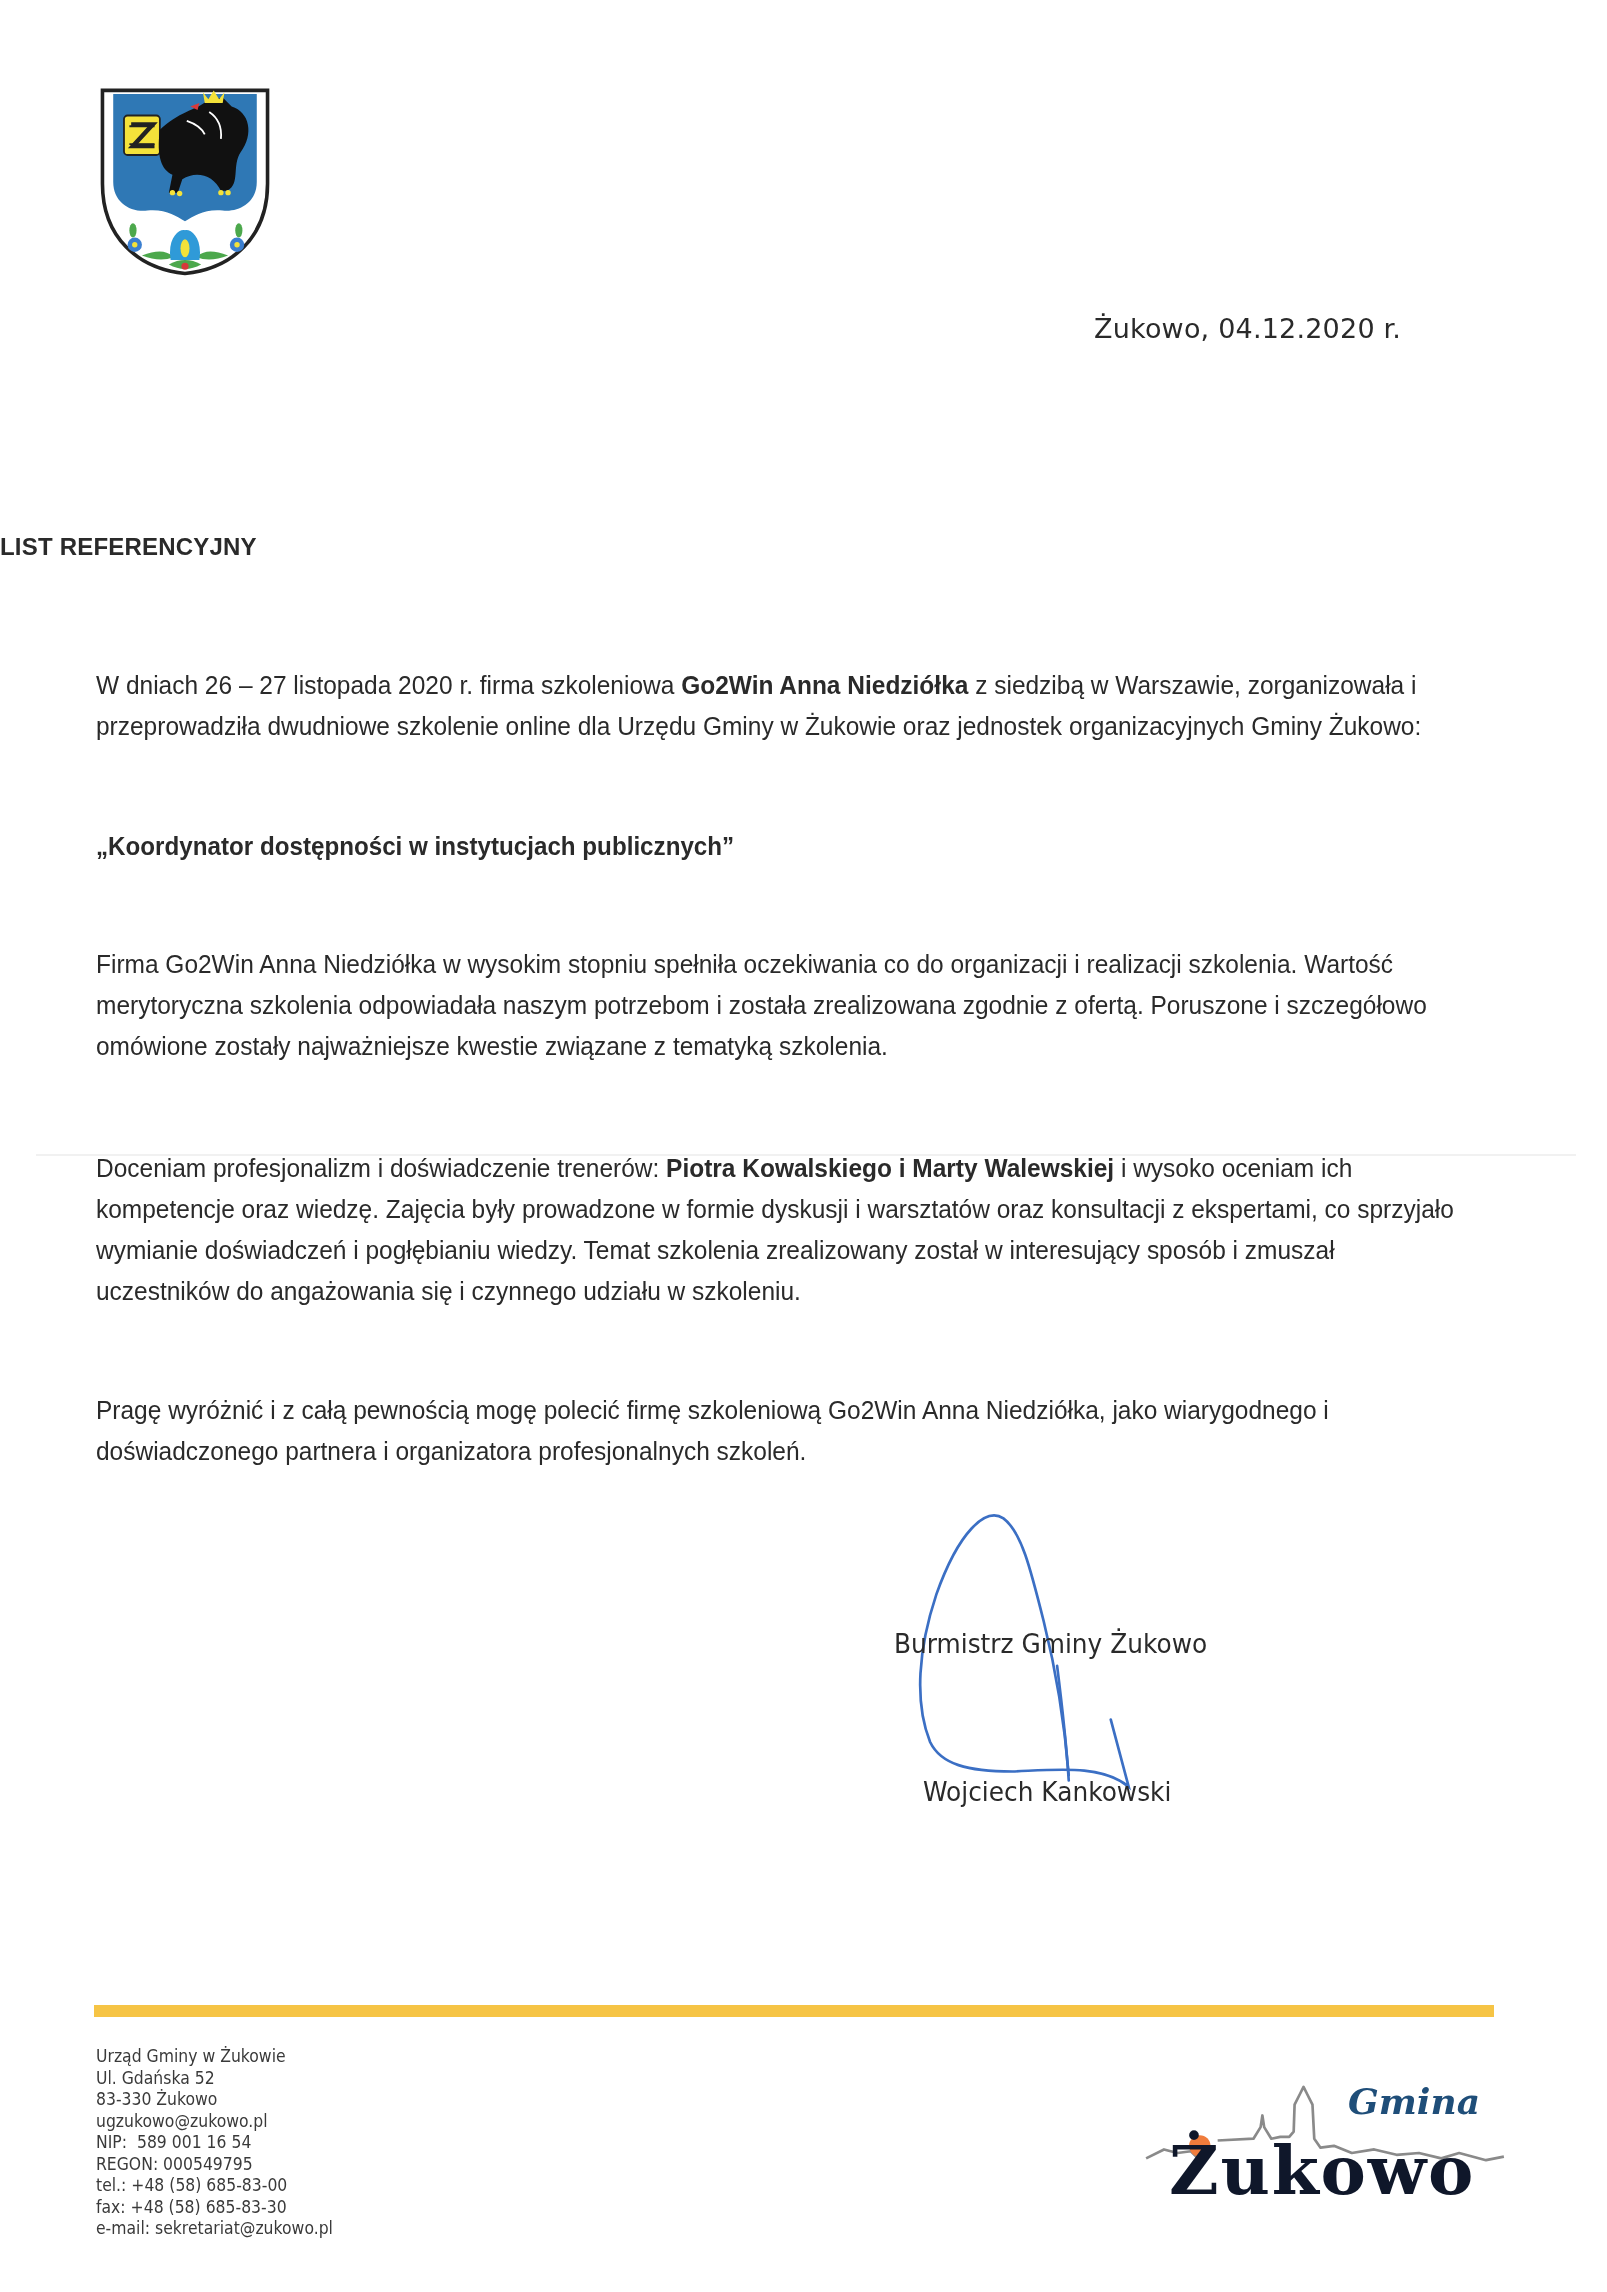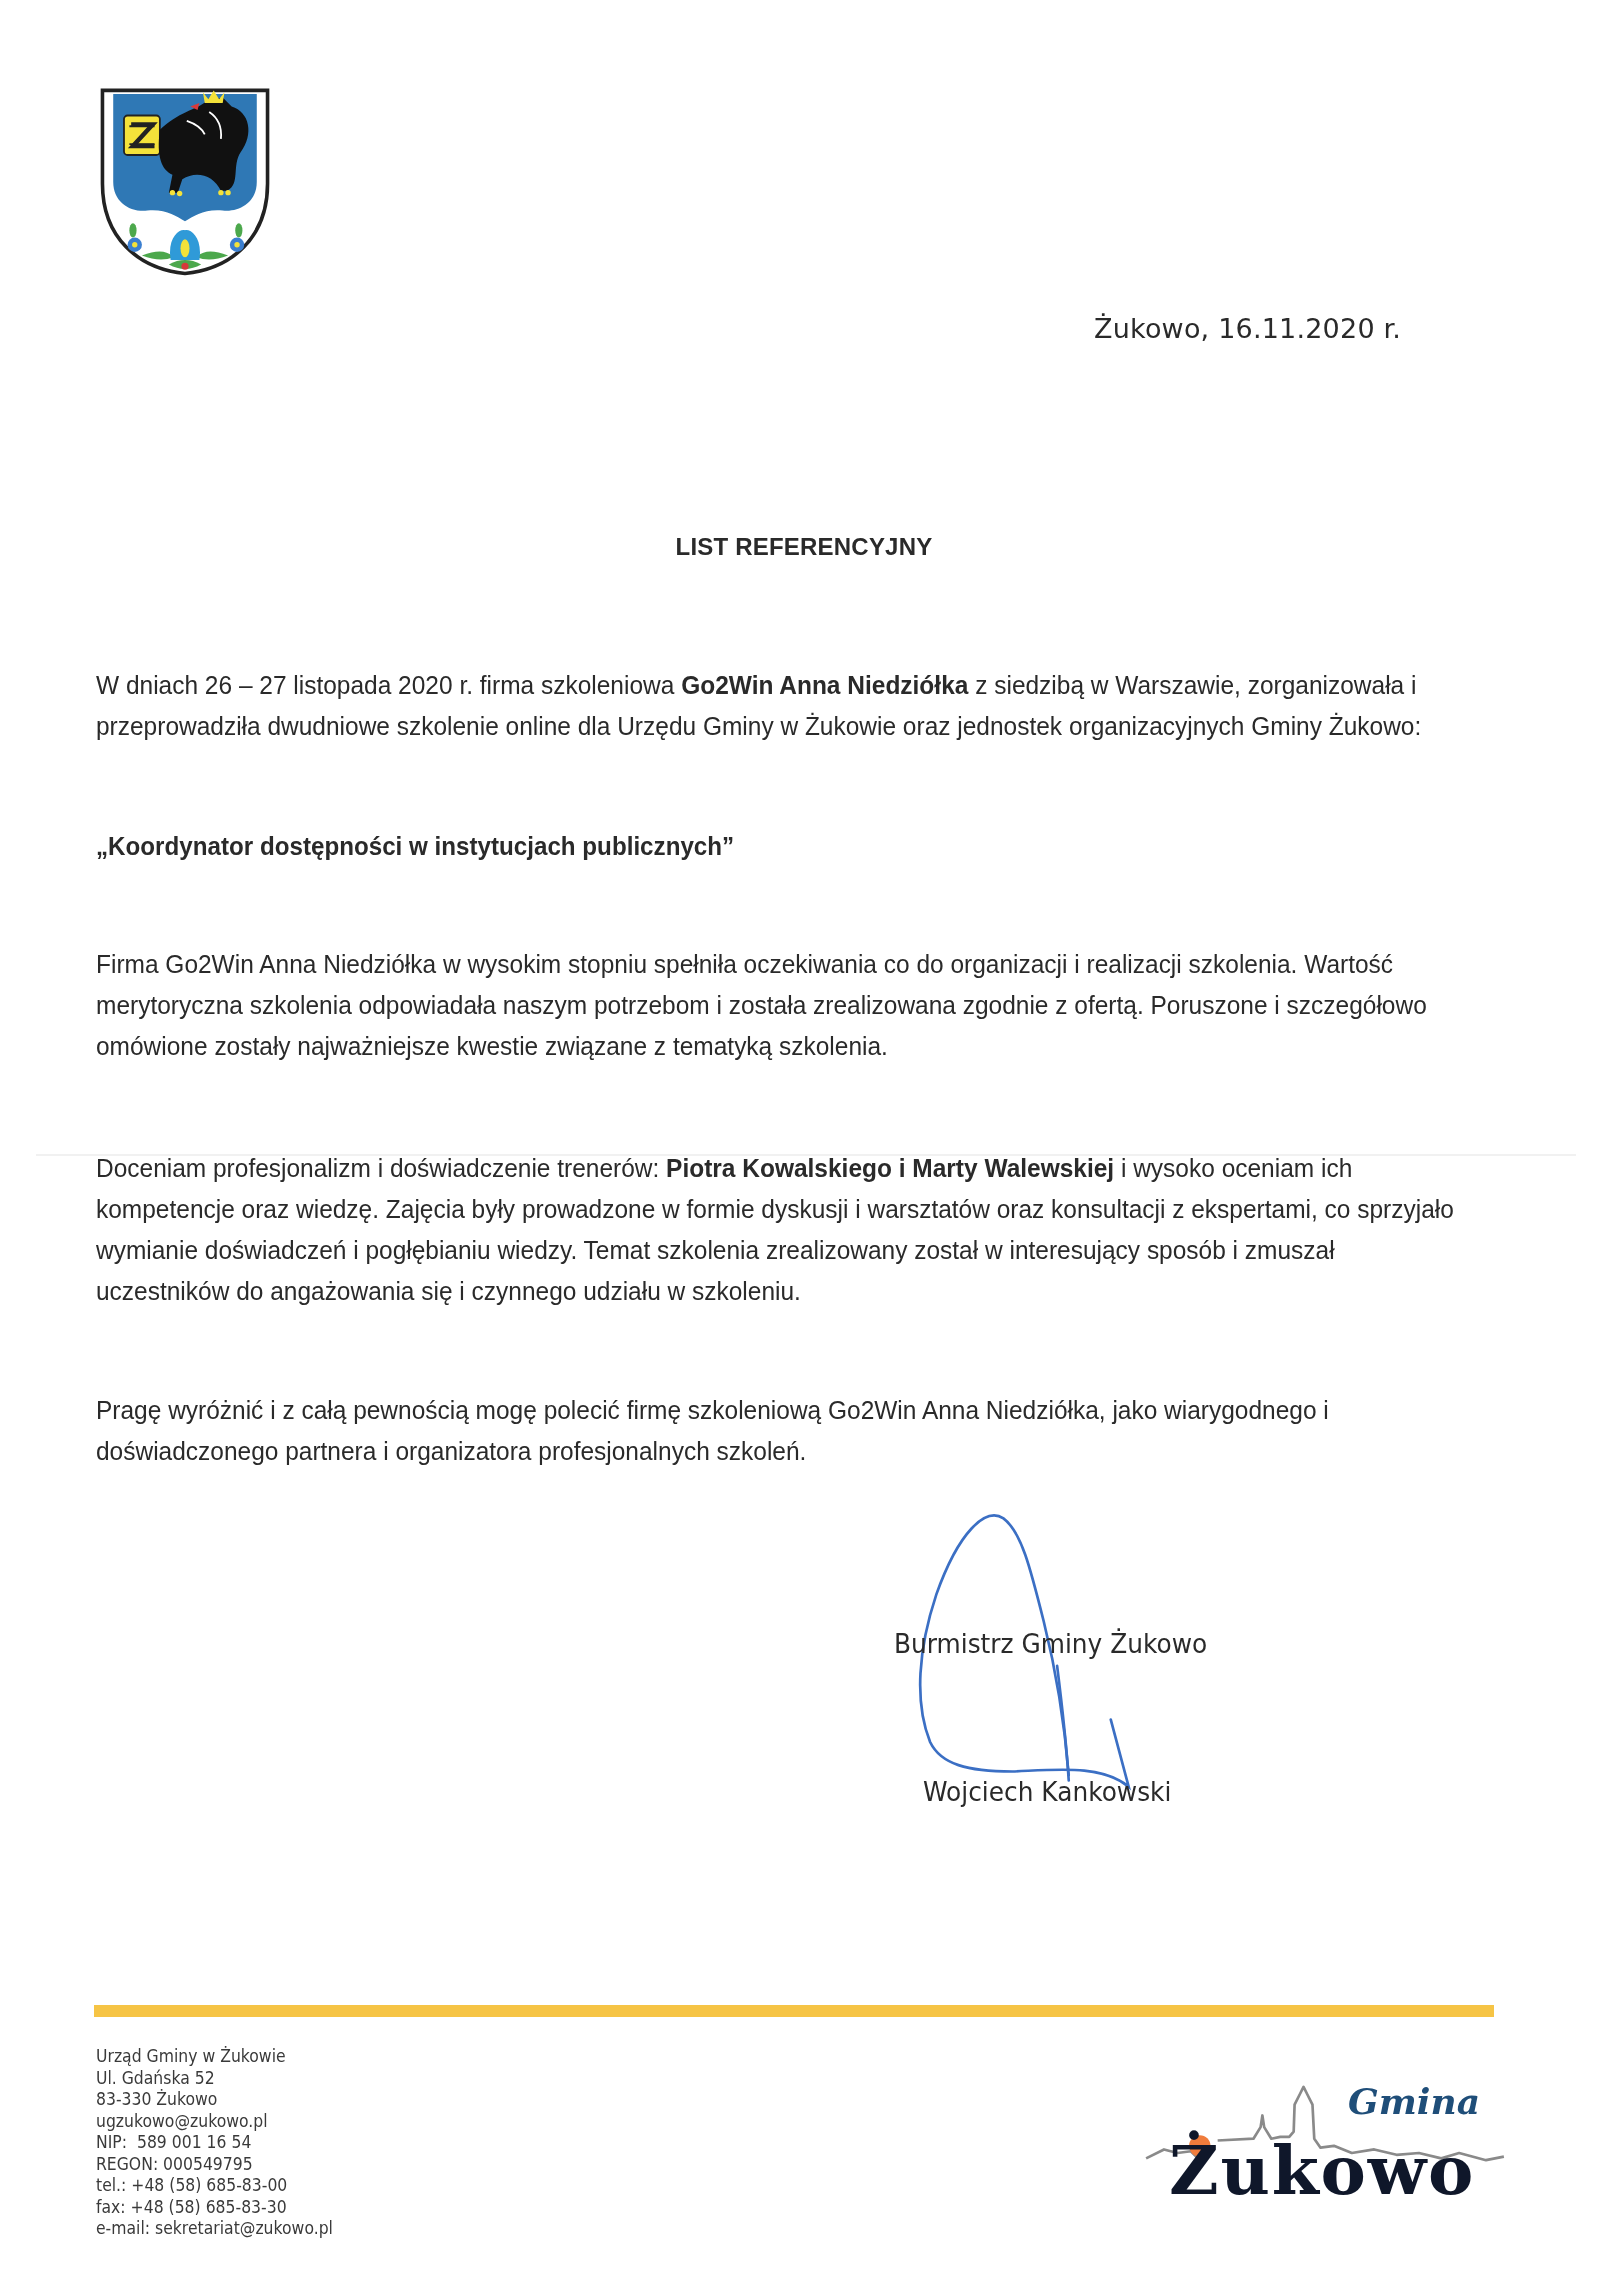--- a/index.html
+++ b/index.html
@@ -3,21 +3,21 @@
 <meta charset="utf-8">
 <style>
   html, body { margin: 0; padding: 0; }
   body {
     width: 1608px; height: 2293px; background: #ffffff; position: relative; overflow: hidden;
     font-family: "DejaVu Sans", "Liberation Sans", sans-serif; color: #2a2a2a;
   }
   .abs { position: absolute; }
   #crest { left: 97px; top: 85px; width: 176px; height: 192px; }
   #date { left: 1094px; top: 313px; font-size: 27px; letter-spacing: 0.2px; }
-  #title { left: 0; width: 1608px; top: 533px; text-align: center; font-size: 24px; font-weight: bold;
+  #title { left: 0; width: 1608px; top: 533px; text-align: left; font-size: 24px; font-weight: bold;
     font-family: "Liberation Sans", sans-serif; letter-spacing: 0.2px; }
   .para { left: 96px; width: 1415px; font-size: 25.5px; line-height: 41px;
     font-family: "Liberation Sans", sans-serif; transform: scaleX(0.96); transform-origin: left top; }
   .para b { font-weight: bold; }
   #p1 { top: 665px; }
   #course { left: 96px; top: 831px; font-size: 26px; font-weight: bold; font-family: "Liberation Sans", sans-serif; transform: scaleX(0.93); transform-origin: left top; }
   #p2 { top: 944px; }
   #p3 { top: 1148px; }
   #p4 { top: 1390px; }
   #sig-svg { left: 887px; top: 1496px; width: 376px; height: 322px; }
@@ -68,21 +68,21 @@
     </g>
   <g fill="#f4e23a">
       <circle cx="42" cy="178" r="3"></circle>
       <circle cx="156" cy="178" r="3"></circle>
     </g>
   <path d="M82 195 C78 170 92 160 98 162 C104 160 118 170 114 195 Z" fill="#2f9ad8"></path>
   <ellipse cx="98" cy="182" rx="5" ry="10" fill="#f4e23a"></ellipse>
   <circle cx="98" cy="202" r="4" fill="#d83a3a"></circle>
 </svg>
 
-<div id="date" class="abs">Żukowo, 16.11.2020 r.</div>
+<div id="date" class="abs">Żukowo, 04.12.2020 r.</div>
 
 <div id="title" class="abs">LIST REFERENCYJNY</div>
 
 <div id="p1" class="abs para"><span>W dniach 26 – 27 listopada 2020 r. firma szkoleniowa </span><b>Go2Win Anna Niedziółka</b><span> z siedzibą w Warszawie, zorganizowała i przeprowadziła dwudniowe szkolenie online dla Urzędu Gminy w Żukowie oraz jednostek organizacyjnych Gminy Żukowo:</span></div>
 
 <div id="course" class="abs">„Koordynator dostępności w instytucjach publicznych”</div>
 
 <div id="p2" class="abs para">Firma Go2Win Anna Niedziółka w wysokim stopniu spełniła oczekiwania co do organizacji i realizacji szkolenia. Wartość merytoryczna szkolenia odpowiadała naszym potrzebom i została zrealizowana zgodnie z ofertą. Poruszone i szczegółowo omówione zostały najważniejsze kwestie związane z tematyką szkolenia.</div>
 
 <div id="p3" class="abs para"><span>Doceniam profesjonalizm i doświadczenie trenerów: </span><b>Piotra Kowalskiego i Marty Walewskiej</b><span> i wysoko oceniam ich kompetencje oraz wiedzę. Zajęcia były prowadzone w formie dyskusji i warsztatów oraz konsultacji z ekspertami, co sprzyjało wymianie doświadczeń i pogłębianiu wiedzy. Temat szkolenia zrealizowany został w interesujący sposób i zmuszał uczestników do angażowania się i czynnego udziału w szkoleniu.</span></div>

